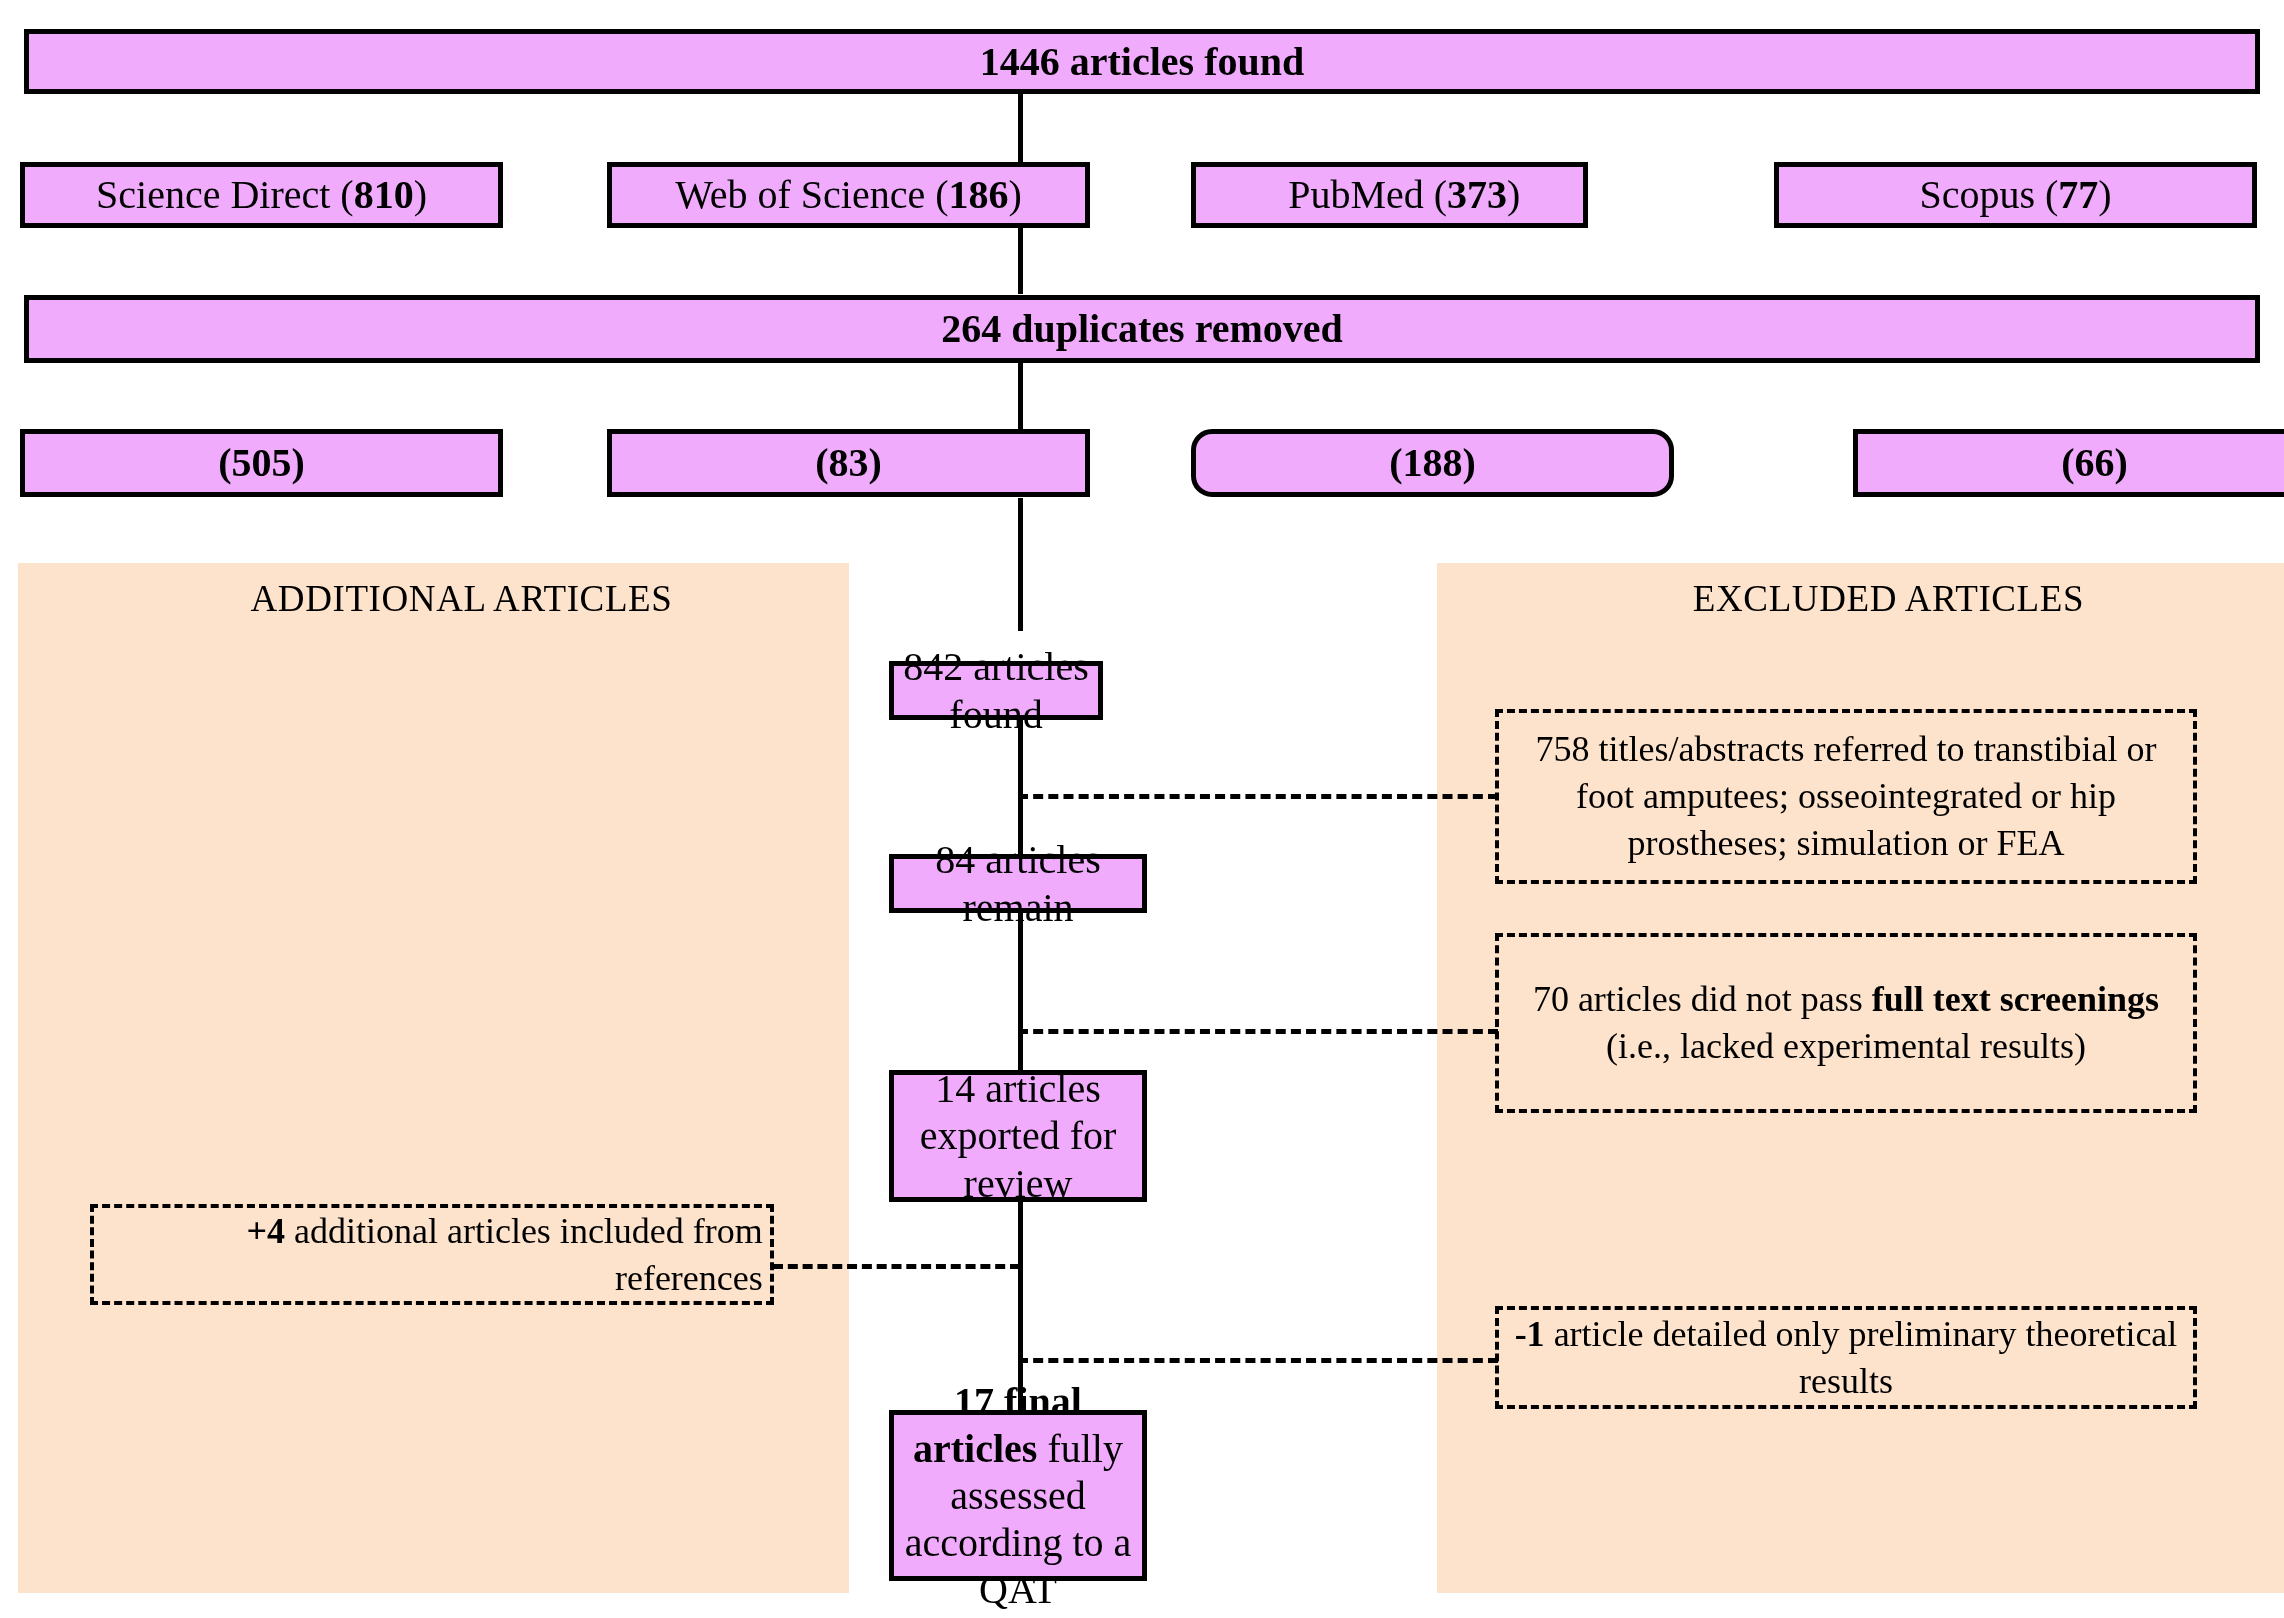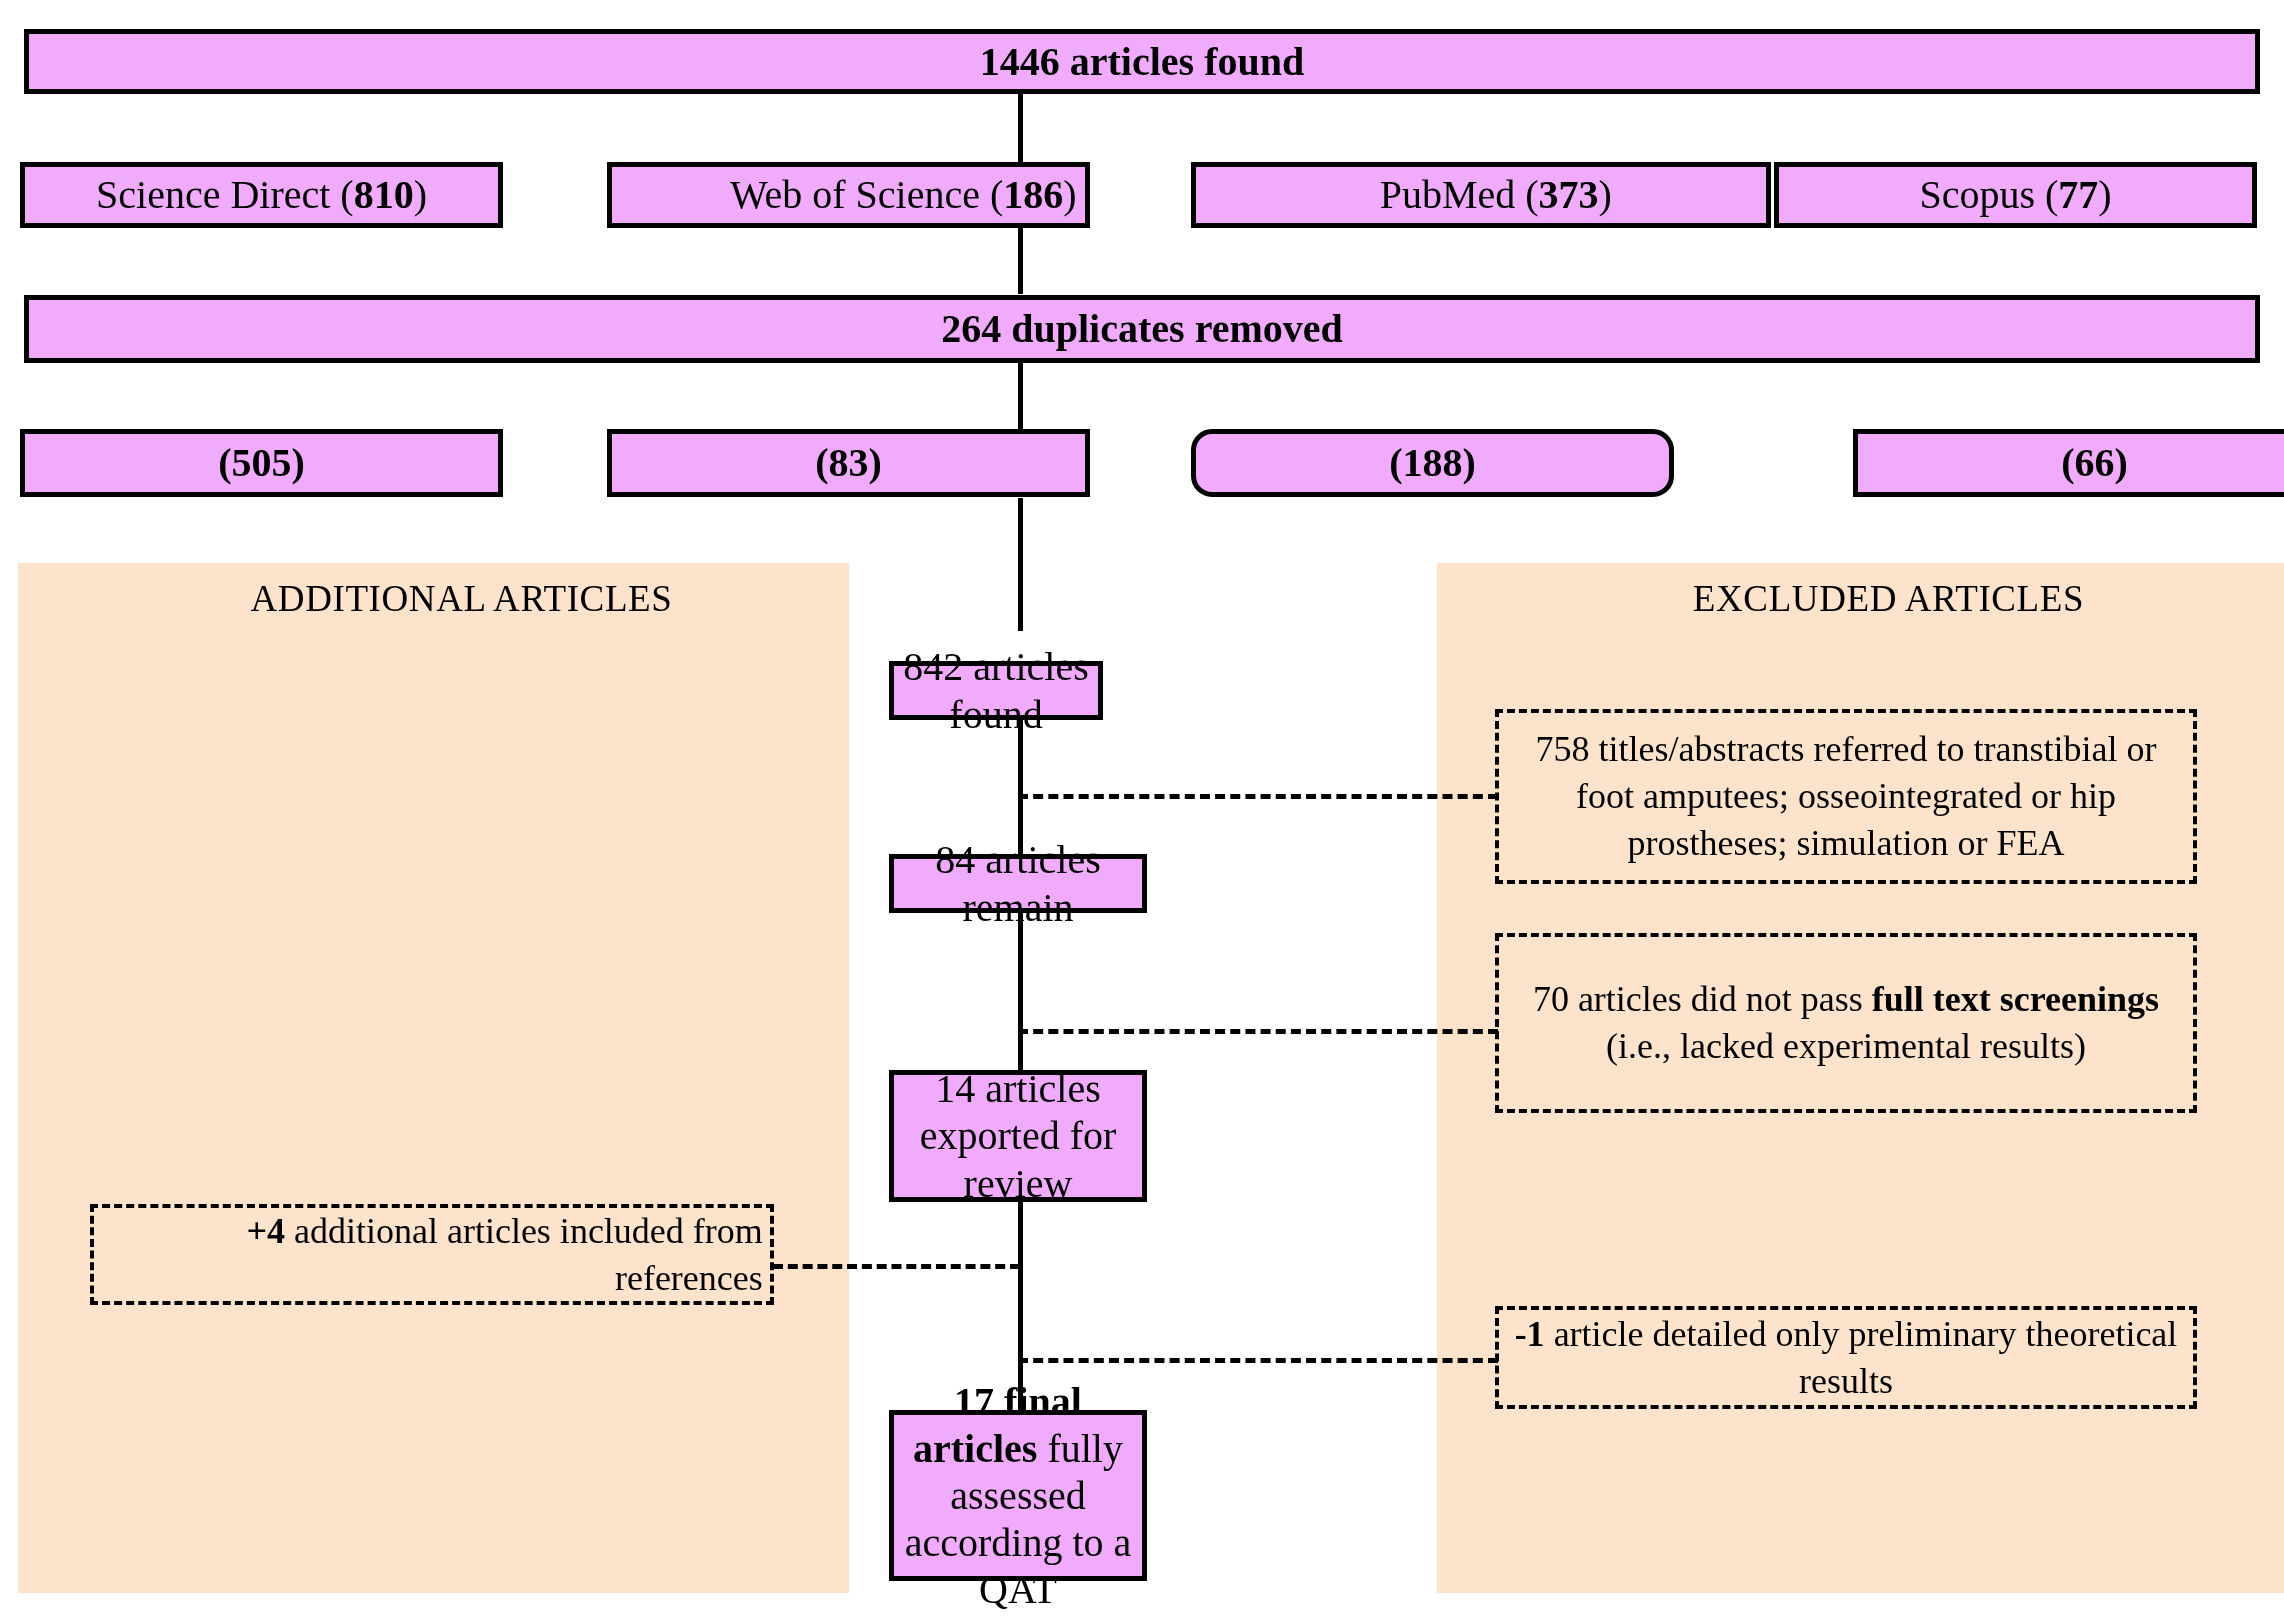--- a/index.html
+++ b/index.html
@@ -104,26 +104,26 @@
 
   <div class="sbox" style="left:24px; top:29px; width:2236px; height:65px; font-weight:bold;">
     <span>1446 articles found</span>
   </div>
 
   <div class="sbox" style="left:20px; top:162px; width:483px; height:66px;">
     <span>
       Science Direct (<b>810</b>)
     </span>
   </div>
-  <div class="sbox" style="left:607px; top:162px; width:483px; height:66px;justify-content:flex-end;">
+  <div class="sbox" style="left:607px; top:162px; width:483px; height:66px;">
     <span>
       Web of Science (<b>186</b>)
     </span>
   </div>
-  <div class="sbox" style="left:1191px; top:162px; width:580px; height:66px;padding-left:38px;">
+  <div class="sbox" style="left:1191px; top:162px; width:397px; height:66px;padding-left:38px;">
     <span>
       PubMed (<b>373</b>)
     </span>
   </div>
   <div class="sbox" style="left:1774px; top:162px; width:483px; height:66px;">
     <span>
       Scopus (<b>77</b>)
     </span>
   </div>
 

